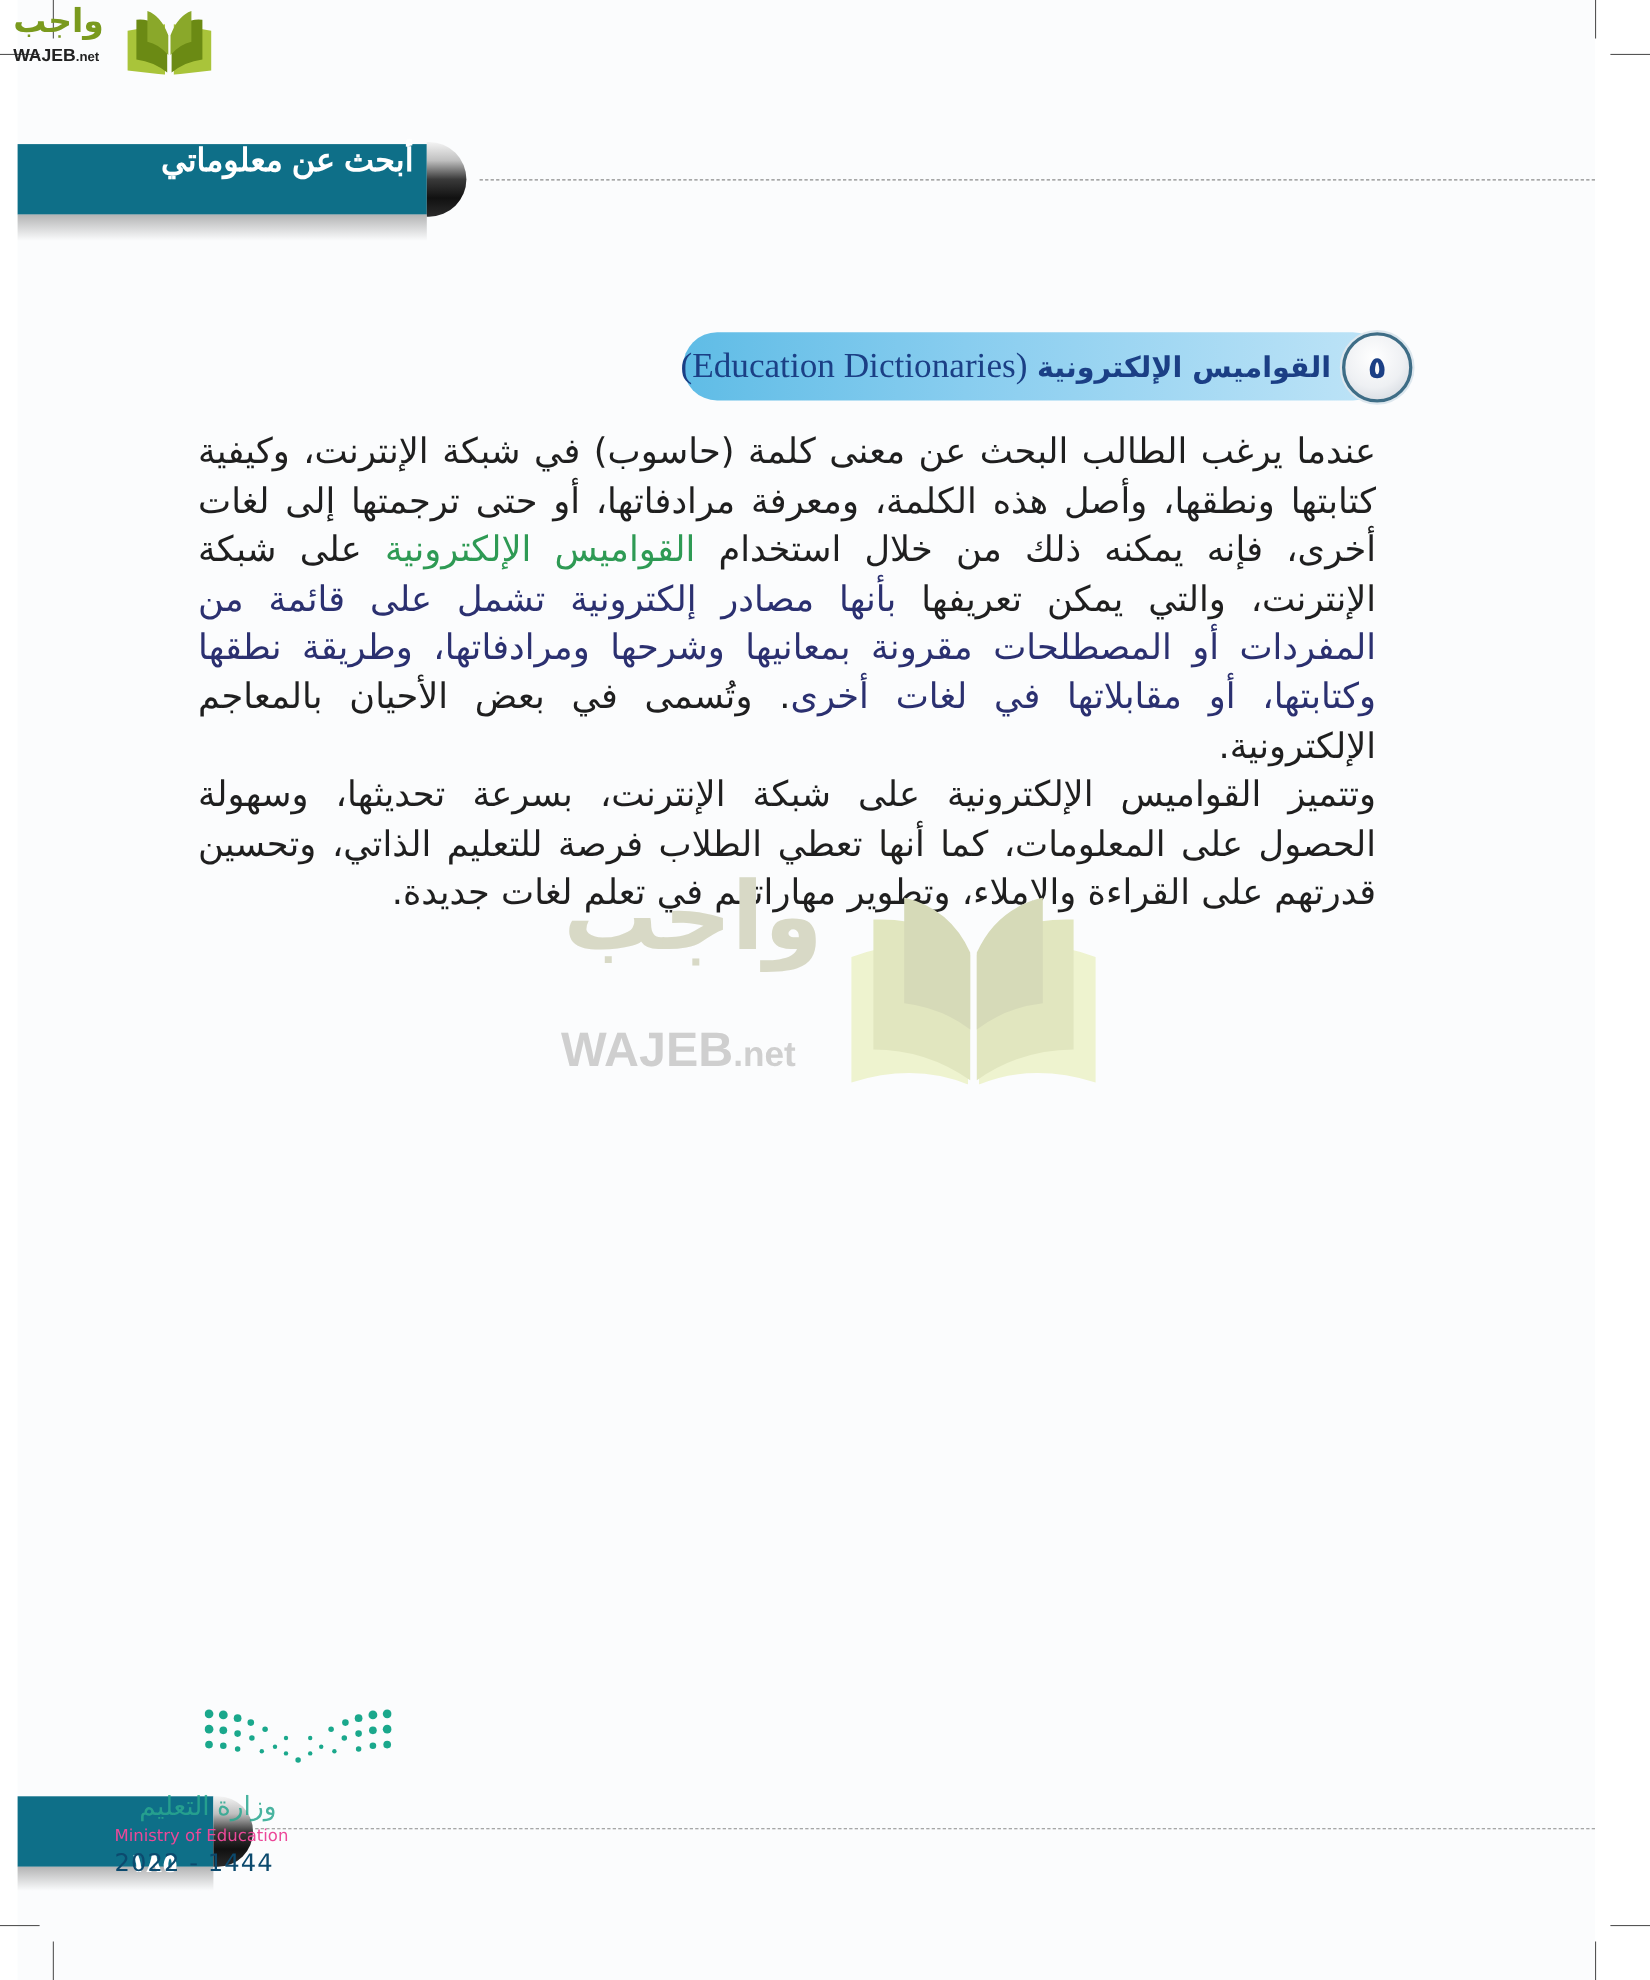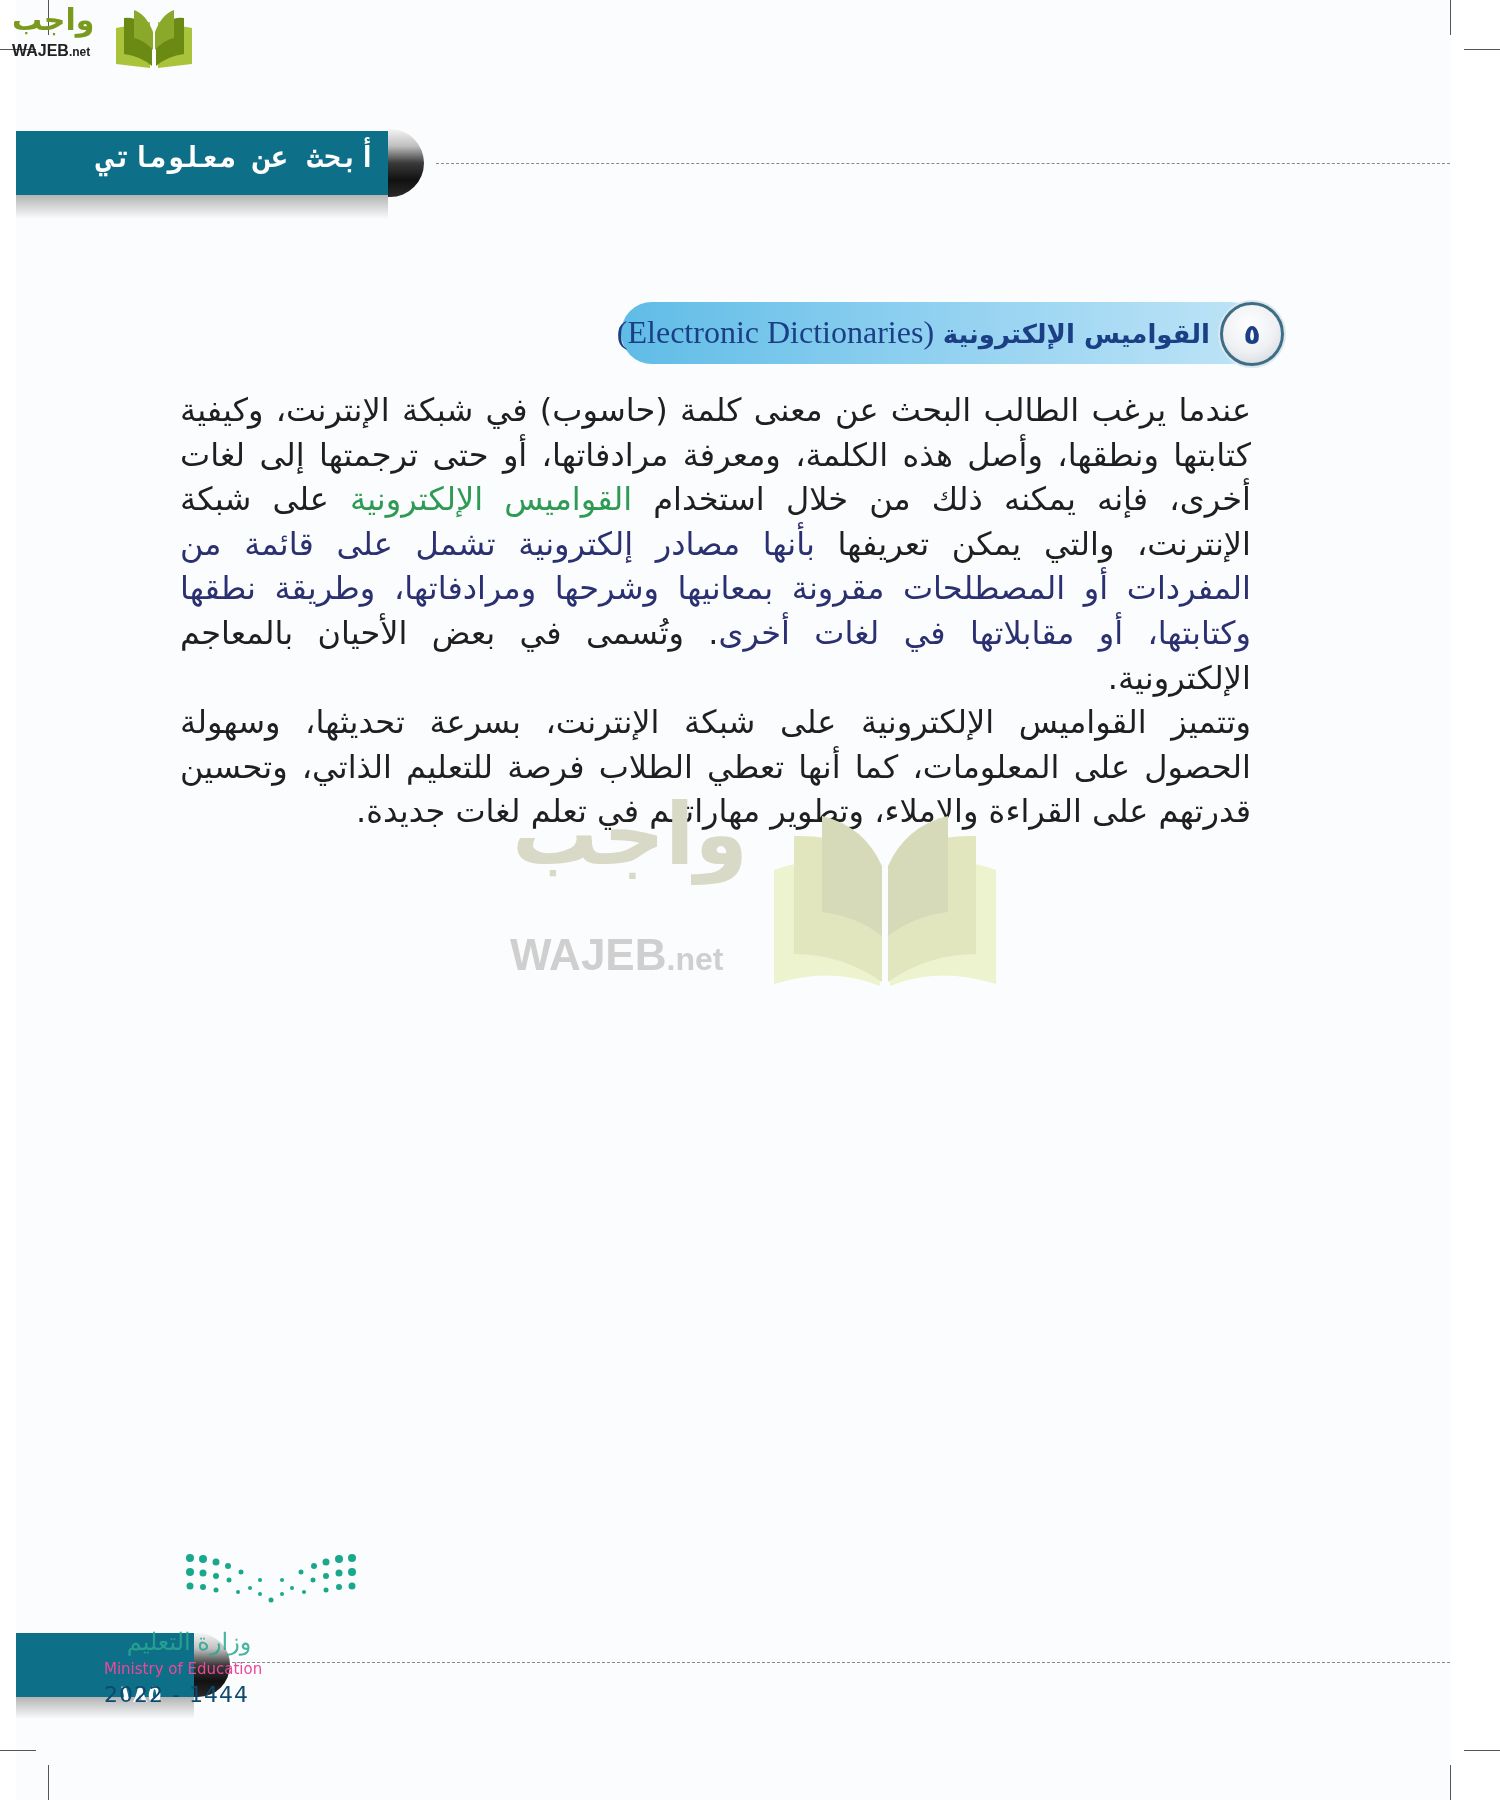--- a/index.html
+++ b/index.html
@@ -35,22 +35,22 @@
     .banner-cap {
       position: absolute; left: 388px; top: 129px; width: 36px; height: 68px;
       border-radius: 0 34px 34px 0;
       background: linear-gradient(180deg, #f4f4f4 0%, #bfbfbf 25%, #3a3a3a 50%, #111 75%, #2a2a2a 100%);
     }
     .banner-shadow {
       position: absolute; left: 16px; top: 195px; width: 372px; height: 24px;
       background: linear-gradient(180deg, rgba(120,120,120,0.55), rgba(255,255,255,0));
     }
     .banner-title {
-      position: absolute; right: 1124px; top: 140px; color: #fff; font-weight: bold;
-      font-size: 29px; direction: rtl; font-family: Liberation Mono, monospace; white-space: nowrap;
+      position: absolute; right: 1124px; top: 128px; color: #fff; font-weight: bold;
+      font-size: 29px; direction: rtl; font-family: Liberation Sans, sans-serif; white-space: nowrap;
     }
     .dashed-top {
       position: absolute; left: 436px; top: 163px; width: 1014px; height: 0;
       border-top: 1.5px dashed #8a8a8a;
     }
 
     
     .pill {
       position: absolute; left: 621px; top: 302px; width: 640px; height: 62px;
       border-radius: 31px;
@@ -163,21 +163,21 @@
 
 <div class="banner"></div>
 <div class="banner-cap"></div>
 <div class="banner-shadow"></div>
 <div class="banner-title">أبحث عن معلوماتي</div>
 <div class="dashed-top"></div>
 
 <div class="pill"></div>
 <div class="pill-text">
   <span class="ar">القواميس الإلكترونية</span>
-  <span class="en">(Electronic Dictionaries)</span>
+  <span class="en">(Education Dictionaries)</span>
 </div>
 <div class="num-circle">٥</div>
 
 <div class="body-text">
   <p class="indent"><span>عندما يرغب الطالب البحث عن معنى كلمة (حاسوب) في شبكة الإنترنت، وكيفية كتابتها ونطقها، وأصل هذه الكلمة، ومعرفة مرادفاتها، أو حتى ترجمتها إلى لغات أخرى، فإنه يمكنه ذلك من خلال استخدام </span><span class="hl-green">القواميس الإلكترونية</span><span> على شبكة الإنترنت، والتي يمكن تعريفها </span><span class="hl-navy">بأنها مصادر إلكترونية تشمل على قائمة من المفردات أو المصطلحات مقرونة بمعانيها وشرحها ومرادفاتها، وطريقة نطقها وكتابتها، أو مقابلاتها في لغات أخرى</span><span>. وتُسمى في بعض الأحيان بالمعاجم الإلكترونية.</span></p>
   <p class="indent">وتتميز القواميس الإلكترونية على شبكة الإنترنت، بسرعة تحديثها، وسهولة الحصول على المعلومات، كما أنها تعطي الطلاب فرصة للتعليم الذاتي، وتحسين قدرتهم على القراءة والإملاء، وتطوير مهاراتهم في تعلم لغات جديدة.</p>
 </div>
 
 <div class="wm">
   <span class="ar">واجب</span>

